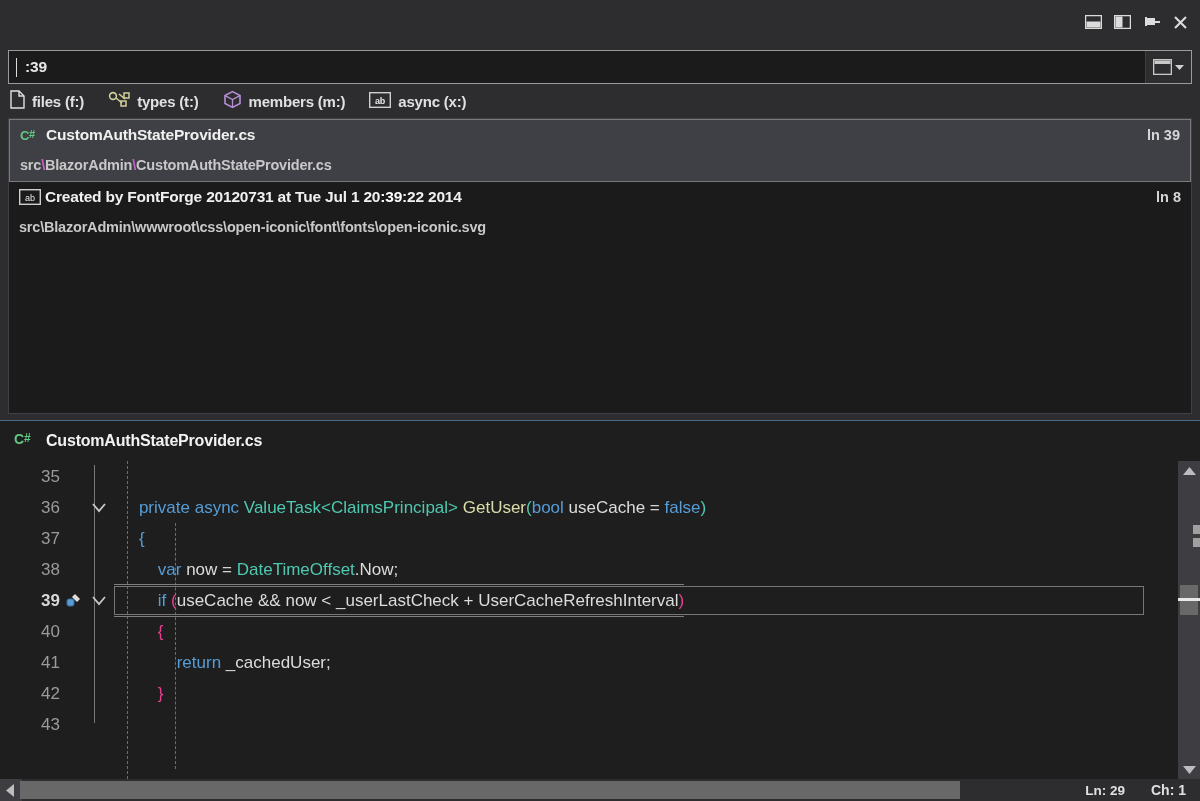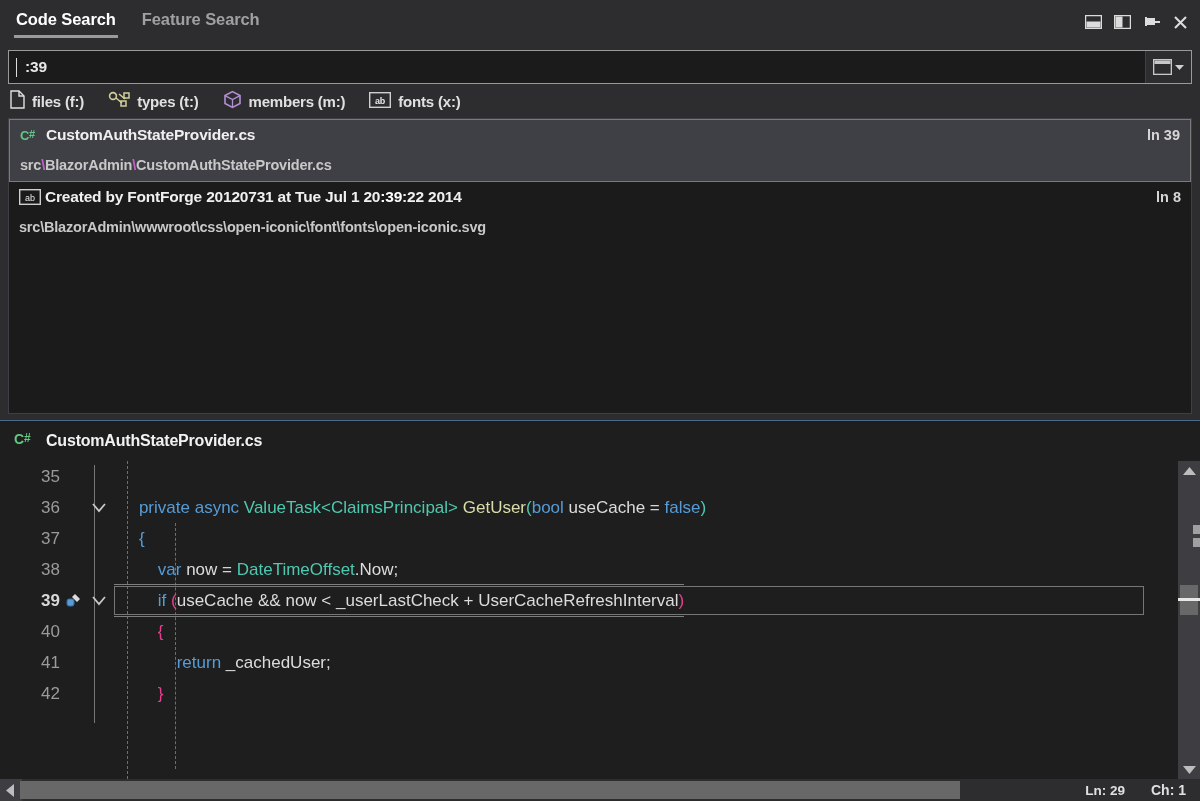--- a/index.html
+++ b/index.html
@@ -243,24 +243,20 @@
   .hs-track { flex: 1 1 auto; height: 100%; position: relative; }
   .hs-thumb { position: absolute; left: 0; top: 2px; bottom: 2px; width: 940px; background: #686868; cursor: pointer; }
   .bottombar { display: flex; flex: 0 0 auto; position: relative; }
 </style>
 </head>
 <body>
 
 <div class="window">
 
   <div class="titlebar">
-    <div class="tabs">
-      <div class="tab active">Code Search</div>
-      <div class="tab">Feature Search</div>
-    </div>
     <div class="wincontrols">
       <div class="wc">
         <svg width="17" height="14" viewBox="0 0 17 14">
           <rect x="0.5" y="0.5" width="16" height="13" fill="none" stroke="#dcdcdc" stroke-width="1.5"></rect>
           <rect x="1.5" y="6.5" width="14" height="6" fill="#dcdcdc"></rect>
         </svg>
       </div>
       <div class="wc">
         <svg width="17" height="14" viewBox="0 0 17 14">
           <rect x="0.5" y="0.5" width="16" height="13" fill="none" stroke="#dcdcdc" stroke-width="1.5"></rect>
@@ -326,21 +322,21 @@
       </span>
       <span>members (m:)</span>
     </div>
     <div class="chip">
       <span>
         <svg width="22" height="16" viewBox="0 0 22 16">
           <rect x="0.7" y="0.7" width="20.6" height="14.6" fill="none" stroke="#cfcfcf" stroke-width="1.4"></rect>
           <text x="11" y="11.6" font-family="Liberation Sans, sans-serif" font-size="9" fill="#e8e8e8" text-anchor="middle">ab</text>
         </svg>
       </span>
-      <span>fonts (x:)</span>
+      <span>async (x:)</span>
     </div>
   </div>
 
   <div class="results">
 
     <div class="result selected">
       <div class="result-top">
         <span class="result-icon">
           <svg width="20" height="17" viewBox="0 0 20 17">
             <text x="0" y="13" font-family="Liberation Sans, sans-serif" font-size="13" font-weight="bold" fill="#62c882">C</text>
@@ -396,20 +392,21 @@
             <div class="code-line"><span class="gutter-num">38</span><span class="gutter-icon"></span><span class="gutter-fold"></span><span class="code-text"><span class="code-text-inner"><span class="tok-op">        </span><span class="tok-kw">var</span><span class="tok-op"> </span><span class="tok-txt">now</span><span class="tok-op"> = </span><span class="tok-type">DateTimeOffset</span><span class="tok-txt">.Now;</span></span></span></div>
             <div class="code-line current"><span class="gutter-num">39</span><span class="gutter-icon"><svg width="18" height="18" viewBox="0 0 18 18">
                   <path d="M11 2 L16 7 L13 10 L8 5 Z" fill="#dcdcdc"></path>
                   <rect x="3" y="7" width="7" height="7" rx="2" fill="#5b9bd5" stroke="#2f6ea5"></rect>
                 </svg></span><span class="gutter-fold"><svg width="14" height="10" viewBox="0 0 14 10">
                   <path d="M1 1 L7 8 L13 1" stroke="#c8c8c8" stroke-width="1.8" fill="none"></path>
                 </svg></span><span class="code-text"><span class="code-text-inner"><span class="tok-op">        </span><span class="tok-kw">if</span><span class="tok-op"> </span><span class="tok-br">(</span><span class="tok-txt">useCache</span><span class="tok-op"> </span><span class="tok-txt">&amp;&amp;</span><span class="tok-op"> </span><span class="tok-txt">now</span><span class="tok-txt"> &lt; </span><span class="tok-txt">_userLastCheck</span><span class="tok-txt"> + </span><span class="tok-txt">UserCacheRefreshInterval</span><span class="tok-br">)</span></span></span></div>
             <div class="code-line"><span class="gutter-num">40</span><span class="gutter-icon"></span><span class="gutter-fold"></span><span class="code-text"><span class="code-text-inner"><span class="tok-op">        </span><span class="tok-br">{</span></span></span></div>
             <div class="code-line"><span class="gutter-num">41</span><span class="gutter-icon"></span><span class="gutter-fold"></span><span class="code-text"><span class="code-text-inner"><span class="tok-op">            </span><span class="tok-kw">return</span><span class="tok-op"> </span><span class="tok-txt">_cachedUser;</span></span></span></div>
             <div class="code-line"><span class="gutter-num">42</span><span class="gutter-icon"></span><span class="gutter-fold"></span><span class="code-text"><span class="code-text-inner"><span class="tok-op">        </span><span class="tok-br">}</span></span></span></div>
+            <div class="code-line"><span class="gutter-num">43</span><span class="gutter-icon"></span><span class="gutter-fold"></span><span class="code-text"><span class="code-text-inner"></span></span></div>
           </div>
       <div class="hl-box" style="top: 125px;"></div>
         </div>
 
       <div class="vscroll">
         <div class="vs-arrow">
           <svg width="13" height="9" viewBox="0 0 13 9">
               <path d="M0 8 L6.5 0 L13 8 Z" fill="#bdbdbd"></path>
             </svg>
         </div>

